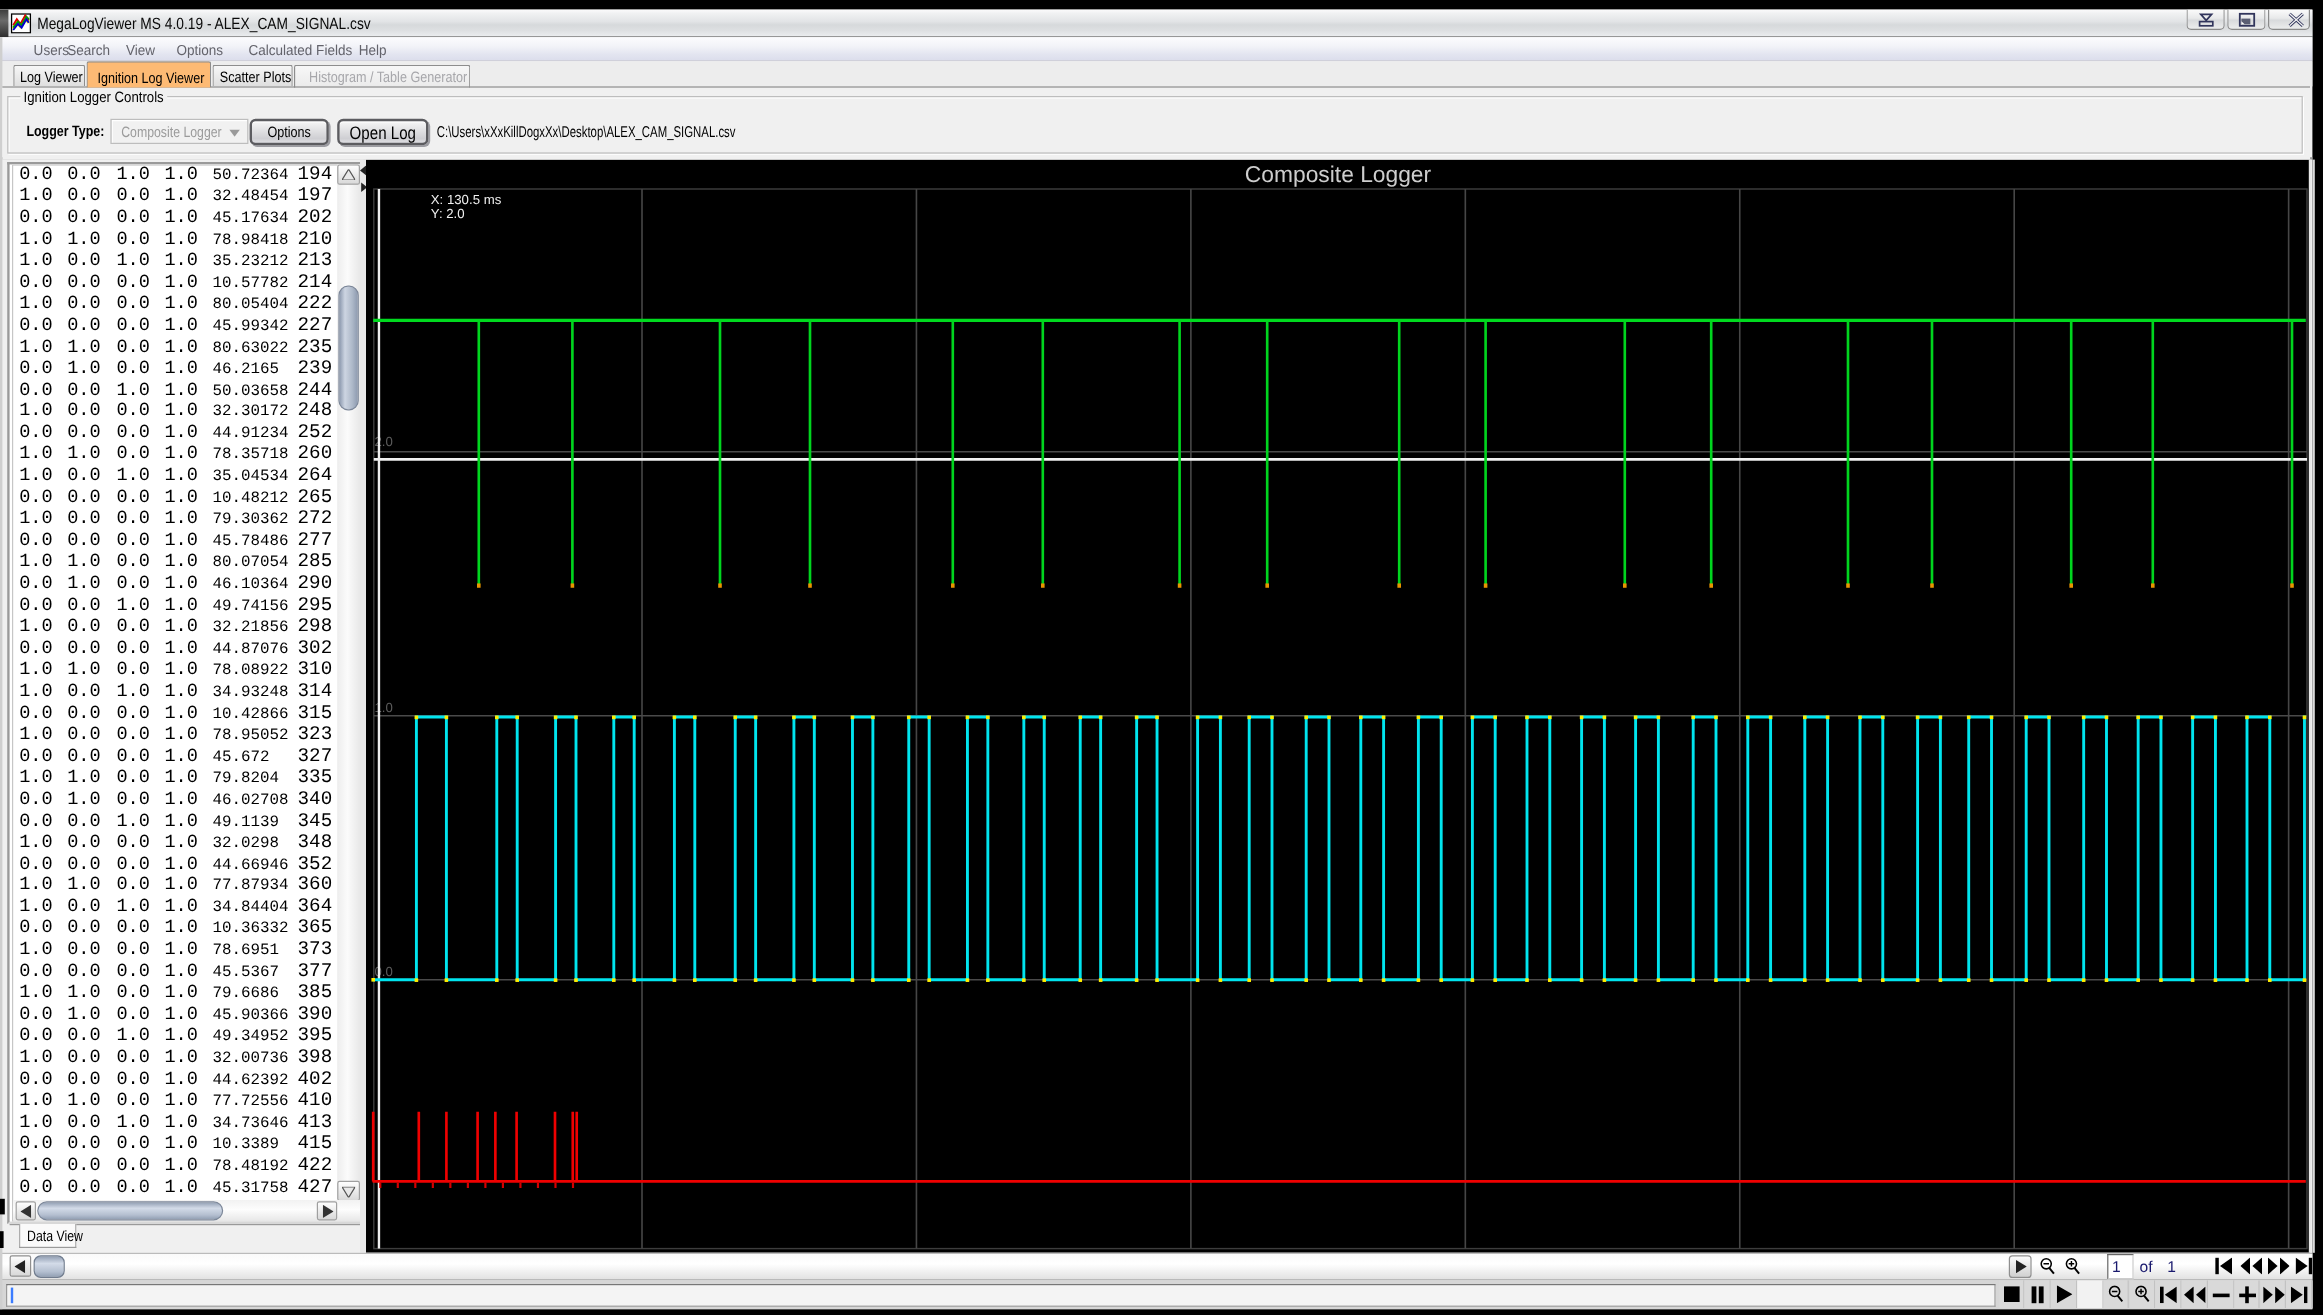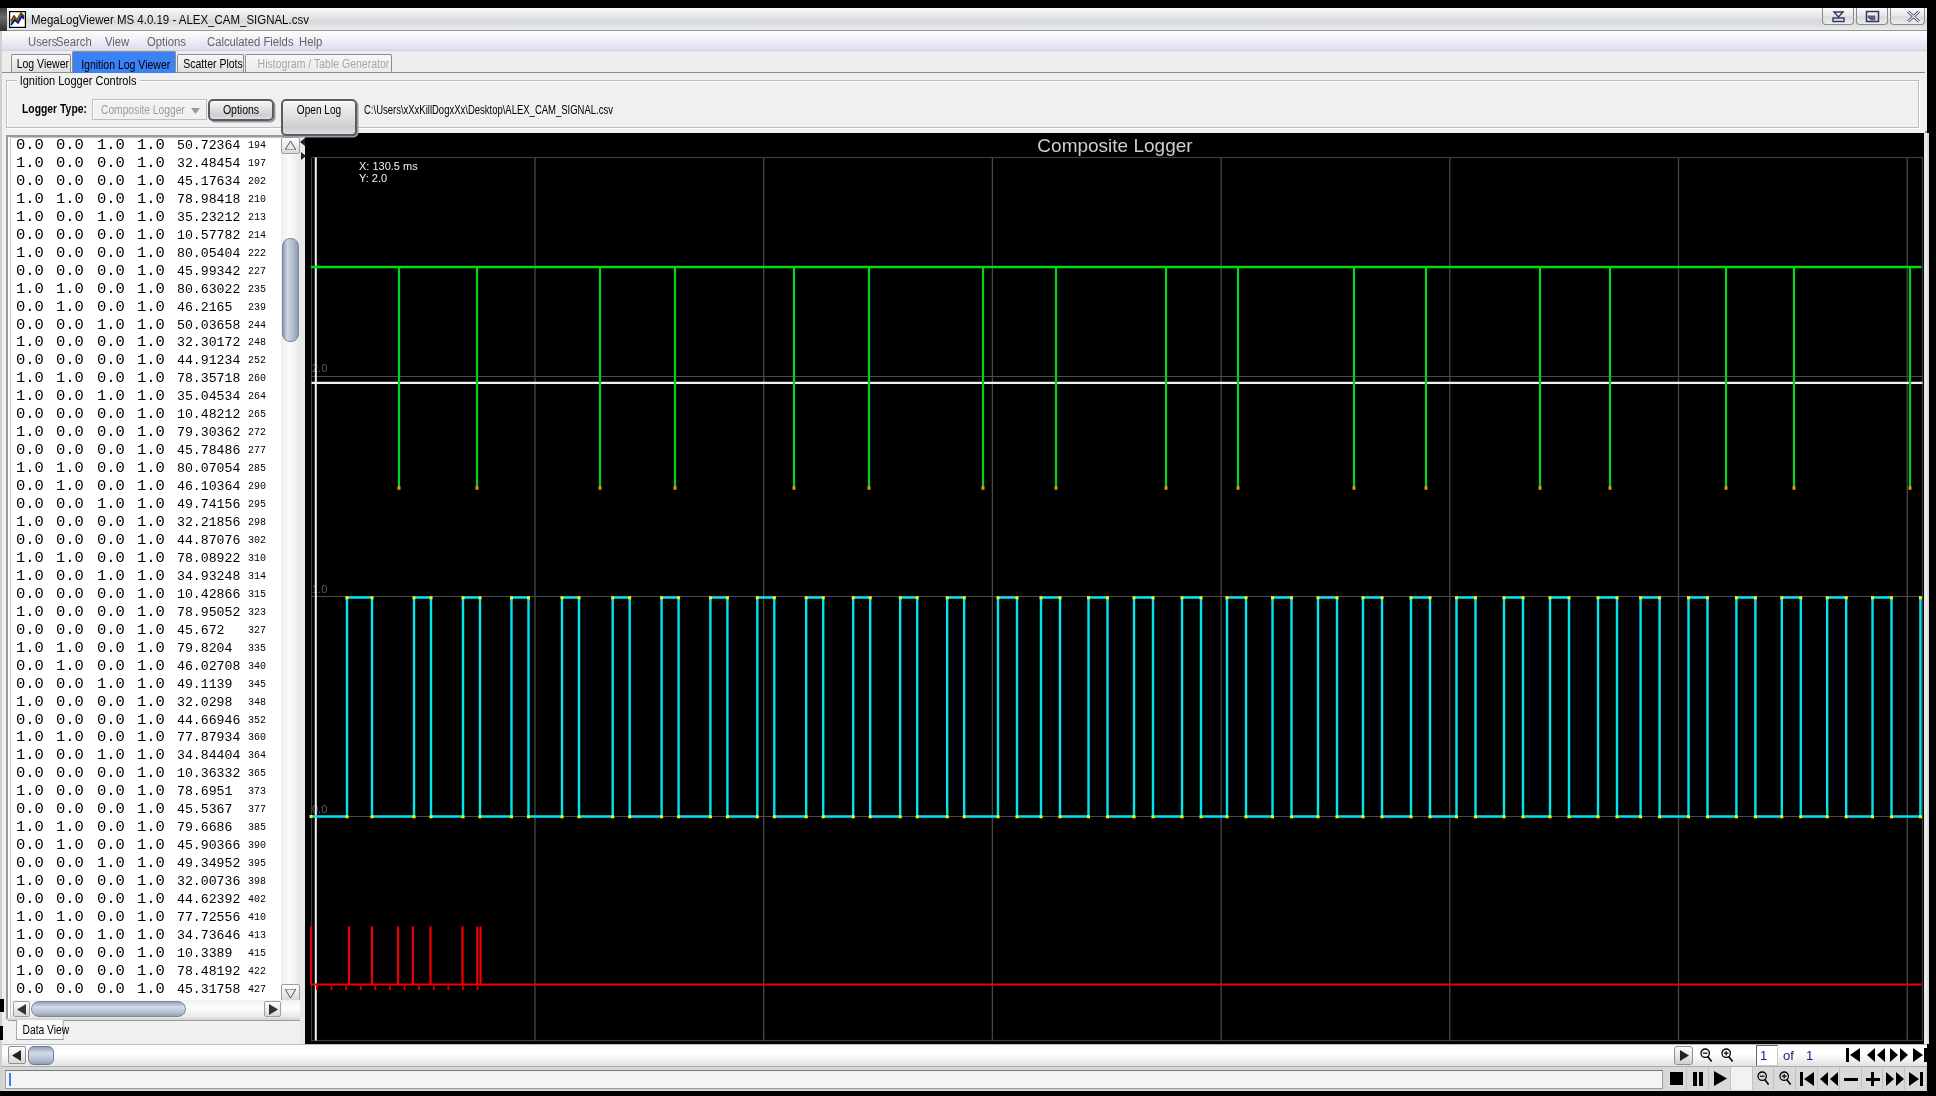--- a/index.html
+++ b/index.html
@@ -46,21 +46,21 @@
 <div class="abs" style="left:28px;top:35px;font-size:12px;color:#63636b;transform:scaleX(0.94);transform-origin:0 0">Users</div>
 <div class="abs" style="left:56px;top:35px;font-size:12px;color:#63636b;transform:scaleX(0.94);transform-origin:0 0">Search</div>
 <div class="abs" style="left:105px;top:35px;font-size:12px;color:#63636b;transform:scaleX(0.94);transform-origin:0 0">View</div>
 <div class="abs" style="left:147px;top:35px;font-size:12px;color:#63636b;transform:scaleX(0.94);transform-origin:0 0">Options</div>
 <div class="abs" style="left:207px;top:35px;font-size:12px;color:#63636b;transform:scaleX(0.94);transform-origin:0 0">Calculated Fields</div>
 <div class="abs" style="left:299px;top:35px;font-size:12px;color:#63636b;transform:scaleX(0.94);transform-origin:0 0">Help</div>
 <div class="abs" style="left:0;top:51px;width:1927px;height:21px;background:#ededed"></div>
 <div class="abs" style="left:10.5px;top:54px;width:60px;height:18px;background:linear-gradient(180deg,#f7f7f7,#dedede);border:1px solid #8d8d8d;border-bottom:none;border-radius:2px 2px 0 0;font-size:12.5px;color:#000;padding-top:2px">
       <div style="transform:scaleX(0.84);transform-origin:50% 0;text-align:center;white-space:nowrap">Log Viewer</div>
     </div>
-<div class="abs" style="left:71.5px;top:51px;width:104px;height:22px;background:#3b82f6;border:1px solid #8d8d8d;border-bottom:none;border-radius:2px 2px 0 0;z-index:3;font-size:12.5px;color:#000;padding-top:6px">
+<div class="abs" style="left:71.5px;top:51px;width:104px;height:22px;background:#fdba74;border:1px solid #8d8d8d;border-bottom:none;border-radius:2px 2px 0 0;z-index:3;font-size:12.5px;color:#000;padding-top:6px">
       <div style="transform:scaleX(0.84);transform-origin:50% 0;text-align:center;white-space:nowrap">Ignition Log Viewer</div>
     </div>
 <div class="abs" style="left:176.5px;top:54px;width:67px;height:18px;background:linear-gradient(180deg,#f7f7f7,#dedede);border:1px solid #8d8d8d;border-bottom:none;border-radius:2px 2px 0 0;font-size:12.5px;color:#000;padding-top:2px">
       <div style="transform:scaleX(0.84);transform-origin:50% 0;text-align:center;white-space:nowrap">Scatter Plots</div>
     </div>
 <div class="abs" style="left:244.5px;top:54px;width:147px;height:36px;background:linear-gradient(180deg,#f7f7f7,#dedede);border:1px solid #8d8d8d;border-bottom:none;border-radius:2px 2px 0 0;font-size:12.5px;color:#a7a7ab;padding-top:2px">
       <div style="transform:scaleX(0.84);transform-origin:50% 0;text-align:center;white-space:nowrap">Histogram / Table Generator</div>
     </div>
 <div class="abs" style="left:2px;top:72px;width:1923px;height:1px;background:#8d8d8d;z-index:2"></div>
 <div class="abs" style="left:2px;top:73px;width:1923px;height:60px;background:#f0f0f0;z-index:1"></div>
@@ -75,25 +75,25 @@
         <path d="M0 0 L9 0 L4.5 6 Z" fill="#9a9a9a"></path>
       </svg>
 </div>
 <div class="abs" style="left:208px;top:99px;width:66px;height:22px;
 border:2px solid #5c5c60;border-radius:5px;z-index:3;
 background:linear-gradient(180deg,#f6f6f6,#cfcfd3 80%,#dedee2);
 box-shadow:inset 0 1px 0 #fff,1.5px 1.5px 0 #9c9ca2;
 font-size:12.5px;color:#000;padding-top:2px">
       <div style="transform:scaleX(0.84);transform-origin:50% 0;text-align:center">Options</div>
     </div>
-<div class="abs" style="left:281px;top:99px;width:76px;height:37px;
+<div class="abs" style="left:281px;top:99px;width:76px;height:22px;
 border:2px solid #5c5c60;border-radius:5px;z-index:3;
 background:linear-gradient(180deg,#f6f6f6,#cfcfd3 80%,#dedee2);
 box-shadow:inset 0 1px 0 #fff,1.5px 1.5px 0 #9c9ca2;
-font-size:12px;color:#000;padding-top:2px">
+font-size:15px;color:#000;padding-top:2px">
       <div style="transform:scaleX(0.84);transform-origin:50% 0;text-align:center">Open Log</div>
     </div>
 <div class="abs" style="left:364px;top:102px;font-size:13px;color:#000;z-index:3;transform:scaleX(0.73);transform-origin:0 0">C:\Users\xXxKillDogxXx\Desktop\ALEX_CAM_SIGNAL.csv</div>
 <div class="abs" style="left:0;top:131px;width:1927px;height:2px;background:#9b9b9b"></div>
 <div class="abs" style="left:0;top:133px;width:303px;height:935px;background:#f0f0f0"></div>
 <div class="abs" style="left:6px;top:135px;width:296px;height:885px;background:#fff;
 border:2px solid #9a9a9a;border-right-color:#d8d8d8;border-bottom-color:#d8d8d8"></div>
 <div class="abs" style="left:10px;top:137px;width:290px;height:881px;background:#fff;border:1px solid #c6c6c6"></div>
 <div class="abs" style="left:0px;top:0px;width:288px;height:1002px;overflow:hidden;position:absolute">
       <pre style="position:absolute;left:16px;top:137px;margin:0;font-family:'Liberation Mono',monospace;font-size:15.5px;line-height:17.95px;color:#000">0.0
@@ -329,21 +329,21 @@
 79.6686
 45.90366
 49.34952
 32.00736
 44.62392
 77.72556
 34.73646
 10.3389
 78.48192
 45.31758</pre>
-<pre style="position:absolute;left:248px;top:137px;margin:0;font-family:'Liberation Mono',monospace;font-size:10px;line-height:17.95px;color:#000">194
+<pre style="position:absolute;left:248px;top:137px;margin:0;font-family:'Liberation Mono',monospace;font-size:16px;line-height:17.95px;color:#000">194
 197
 202
 210
 213
 214
 222
 227
 235
 239
 244

